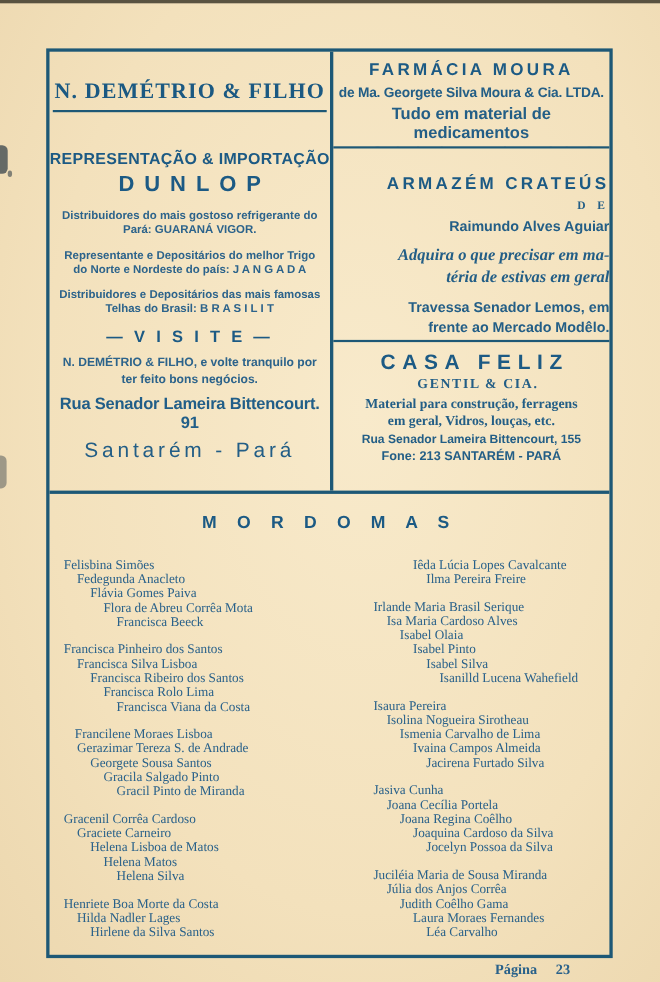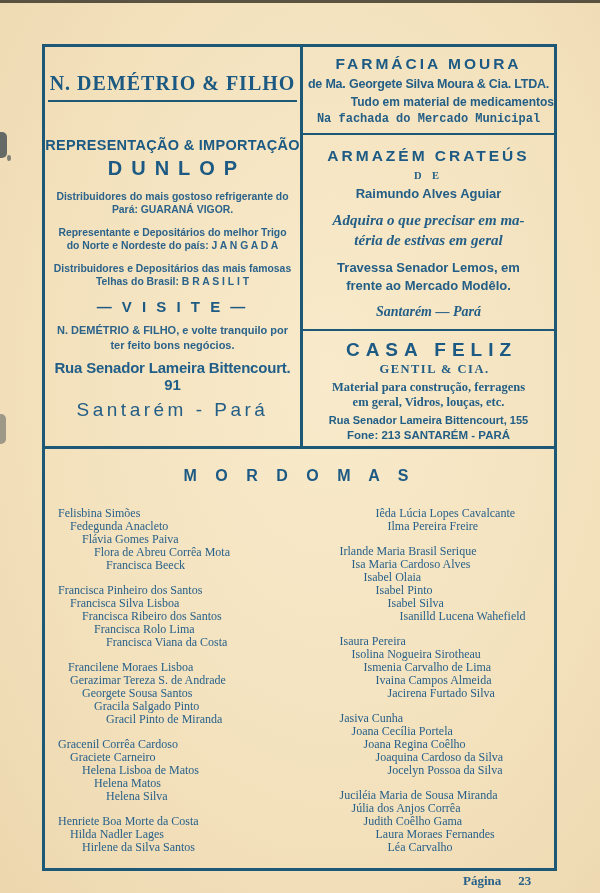--- a/index.html
+++ b/index.html
@@ -27,21 +27,21 @@
     box-sizing:border-box;border:3px solid #1d5876;
   }
   .ads-row{
     display:flex;height:399px;box-sizing:content-box;
     border-bottom:3px solid #1d5876;
   }
   .ad{box-sizing:border-box;text-align:center;overflow:hidden;}
   .ad-demetrio{width:258px;border-right:3px solid #1d5876;}
   .ads-right{flex:1;display:flex;flex-direction:column;}
   .ad-farmacia{height:88px;border-bottom:2px solid #1d5876;padding-top:8px;}
-  .ad-armazem{height:196px;border-bottom:2px solid #1d5876;padding-top:12px;}
+  .ad-armazem{height:176px;border-bottom:2px solid #1d5876;padding-top:24px;text-align:right;}
   .ad-casafeliz{flex:1;padding-top:8px;}
 
   
   .dem-title{
     font-family:"Liberation Serif",serif;font-size:20px;font-weight:600;
     letter-spacing:1px;color:#1b5982;width:fit-content;
     margin:25px auto 0;padding:0 2px 5px;border-bottom:2px solid #1d5876;
     white-space:nowrap;
   }
   .dem-sub{margin-top:35px;font-size:14.5px;font-weight:bold;letter-spacing:.3px;color:#1c5a84;}
@@ -52,21 +52,21 @@
   .dem-brand{margin-top:4px;font-size:20px;font-weight:bold;letter-spacing:9px;padding-left:9px;color:#1c5a84;}
   .dem-small{margin-top:10px;font-size:10.4px;font-weight:600;line-height:13px;color:#2c638b;}
   .dem-visite{margin-top:10px;font-size:15px;font-weight:bold;letter-spacing:3px;color:#1c5a84;}
   .dem-closing{margin-top:8px;font-size:11px;font-weight:600;line-height:14.5px;color:#2c638b;}
   .dem-address{margin-top:7px;font-size:15px;font-weight:bold;letter-spacing:-.2px;color:#215e88;}
   .dem-city{margin-top:6px;font-size:19px;font-weight:500;letter-spacing:3.5px;color:#235e86;}
 
   
   .box-title{font-size:15.5px;font-weight:bold;letter-spacing:3px;color:#1c5a84;white-space:nowrap;}
   .far-sub{margin-top:4px;font-size:12.5px;font-weight:600;letter-spacing:-.2px;white-space:nowrap;}
-  .far-line1{margin-top:4px;font-size:12px;font-weight:600;text-align:right;}
+  .far-line1{margin-top:4px;font-size:15px;font-weight:600;}
   .far-line2{margin-top:3px;font-family:Liberation Mono, monospace;font-weight:600;font-size:12px;}
   .far-city{margin-top:4px;font-family:"Liberation Serif",serif;font-weight:bold;font-size:13.5px;letter-spacing:1px;}
   .arm-de{margin-top:5px;font-family:"Liberation Serif",serif;font-size:10.5px;font-weight:600;letter-spacing:4px;}
   .arm-owner{margin-top:5px;font-size:13px;font-weight:bold;}
   .arm-tagline{margin-top:9px;font-family:"Liberation Serif",serif;font-style:italic;font-weight:600;font-size:15px;line-height:20px;}
   .arm-address{margin-top:9px;font-size:13px;font-weight:600;line-height:18px;}
   .arm-city{margin-top:9px;font-family:"Liberation Serif",serif;font-style:italic;font-weight:bold;font-size:14px;}
   .cf-title{font-size:19px;font-weight:600;letter-spacing:6px;padding-left:6px;color:#1c5a84;white-space:nowrap;}
   .cf-sub{margin-top:1px;font-family:"Liberation Serif",serif;font-weight:bold;font-size:12.5px;letter-spacing:1.5px;margin-left:12px;}
   .cf-desc{margin-top:3px;font-family:"Liberation Serif",serif;font-weight:600;font-size:12.5px;line-height:15px;}
@@ -83,21 +83,21 @@
   .col{flex:0 0 50%;box-sizing:border-box;}
   .col-left{padding-left:13px;}
   .col-right{padding-left:40px;}
   .name-group{margin-bottom:12px;}
   .name-row{
     font-family:"Liberation Serif",serif;font-size:12px;font-weight:500;
     line-height:13px;color:#29618a;white-space:nowrap;
   }
 
   .footer{
-    position:absolute;left:463px;top:873px;
+    position:absolute;left:450px;top:873px;
     font-family:"Liberation Serif",serif;font-weight:bold;font-size:13px;color:#29618a;
   }
   .footer .num{margin-left:17px;}
 </style>
 </head>
 <body>
 
 <div class="page">
   <div class="top-edge"></div>
   <div class="smudge s1"></div>

